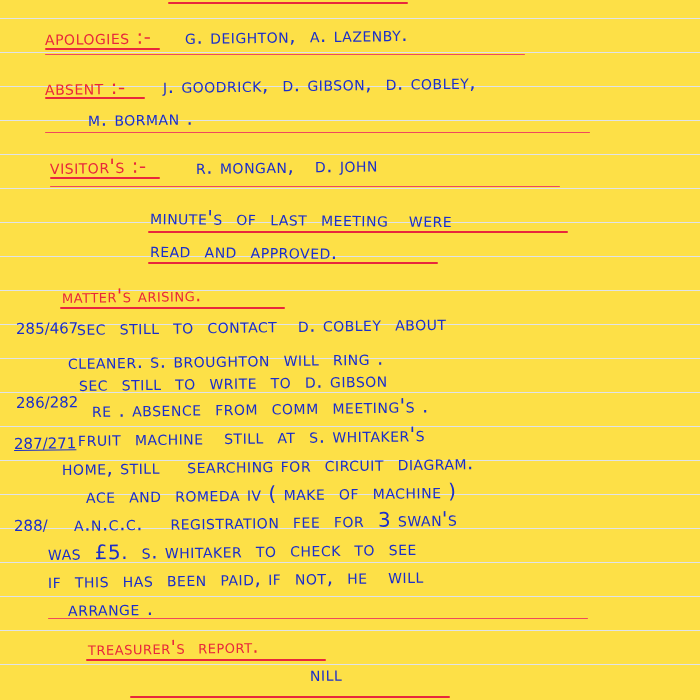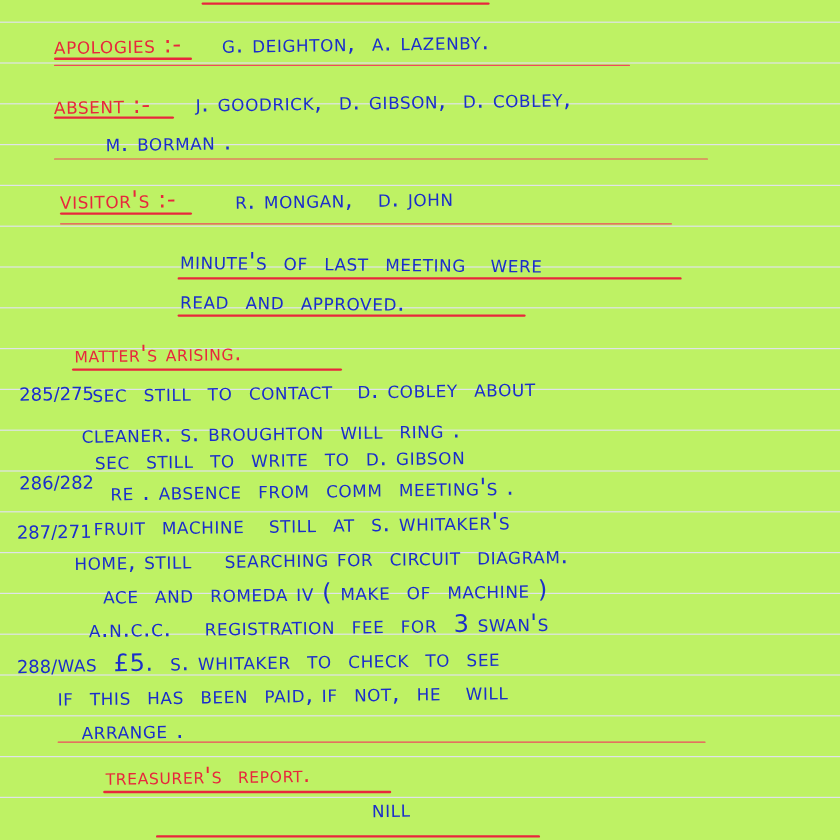--- a/index.html
+++ b/index.html
@@ -10,21 +10,21 @@
     width: 700px;
     height: 700px;
     background: #ffffff;
     font-family: "DejaVu Sans", sans-serif;
     overflow: hidden;
   }
   #page {
     position: relative;
     width: 700px;
     height: 700px;
-    background: #bef264;
+    background: #fde047;
     overflow: hidden;
   }
   
   .rule {
     position: absolute;
     left: 0;
     width: 700px;
     height: 1px;
     background: #dfe3ea;
   }
@@ -114,34 +114,34 @@
   <div class="redline thin" style="left:50px; top:186px; width:510px;"></div>
 
   <div class="hw big slant3" style="left:150px; top:205px;">Minute's  Of  Last  Meeting   Were</div>
   <div class="redline" style="left:148px; top:231px; width:420px;"></div>
   <div class="hw big slant3" style="left:150px; top:238px;">Read  And  Approved.</div>
   <div class="redline" style="left:148px; top:262px; width:290px;"></div>
 
   <div class="hw red mid slant1" style="left:62px; top:285px;">Matter's Arising.</div>
   <div class="redline" style="left:60px; top:307px; width:225px;"></div>
 
-  <div class="hw num slant1" style="left:16px; top:320px;">285/275</div>
+  <div class="hw num slant1" style="left:16px; top:320px;">285/467</div>
   <div class="hw big slant1" style="left:77px; top:316px;">Sec  Still  To  Contact   D. Cobley  About</div>
   <div class="hw big slant1" style="left:68px; top:350px;">Cleaner. S. Broughton  Will  Ring .</div>
 
   <div class="hw num slant1" style="left:16px; top:394px;">286/282</div>
   <div class="hw big slant1" style="left:79px; top:372px;">Sec  Still  To  Write  To  D. Gibson</div>
   <div class="hw big slant1" style="left:92px; top:398px;">Re . Absence  From  Comm  Meeting's .</div>
 
-  <div class="hw num slant1" style="left:14px; top:435px;">287/271</div>
+  <div class="hw num slant1" style="left:14px; top:435px;text-decoration:underline;">287/271</div>
   <div class="hw big slant1" style="left:78px; top:427px;">Fruit  Machine   Still  At  S. Whitaker's</div>
   <div class="hw big slant1" style="left:62px; top:456px;">Home, Still    Searching For  Circuit  Diagram.</div>
   <div class="hw big slant1" style="left:86px; top:484px;">Ace  And  Romeda IV ( Make  Of  Machine )</div>
 
-  <div class="hw num slant1" style="left:14px; top:517px;margin-top:30px;">288/</div>
+  <div class="hw num slant1" style="left:14px; top:517px;">288/</div>
   <div class="hw big slant1" style="left:74px; top:512px;">A.N.C.C.    Registration  Fee  For  3 Swan's</div>
   <div class="hw big slant1" style="left:48px; top:541px;">Was  £5.  S. Whitaker  To  Check  To  See</div>
   <div class="hw big slant1" style="left:48px; top:569px;">If  This  Has  Been  Paid, If  Not,  He   Will</div>
   <div class="hw big slant1" style="left:68px; top:597px;">Arrange .</div>
   <div class="redline thin" style="left:48px; top:618px; width:540px;"></div>
 
   <div class="hw red mid slant1" style="left:88px; top:637px;">Treasurer's  Report.</div>
   <div class="redline" style="left:86px; top:659px; width:240px;"></div>
   <div class="hw big slant1" style="left:310px; top:662px;">Nill</div>
 

